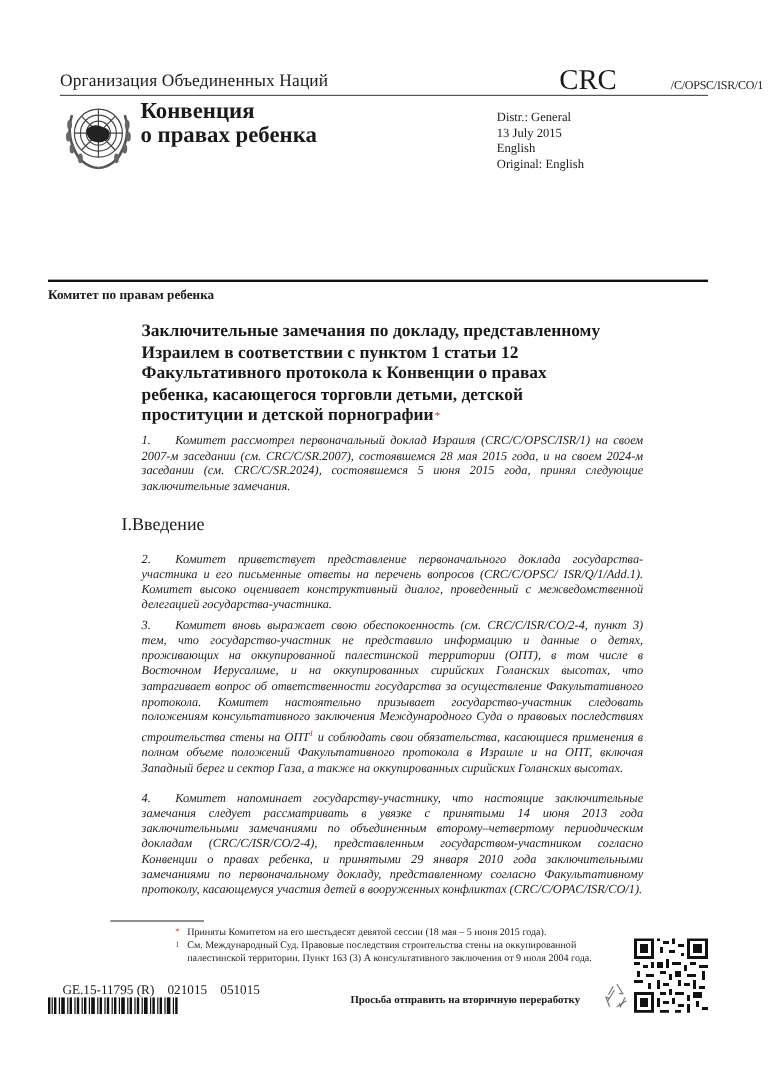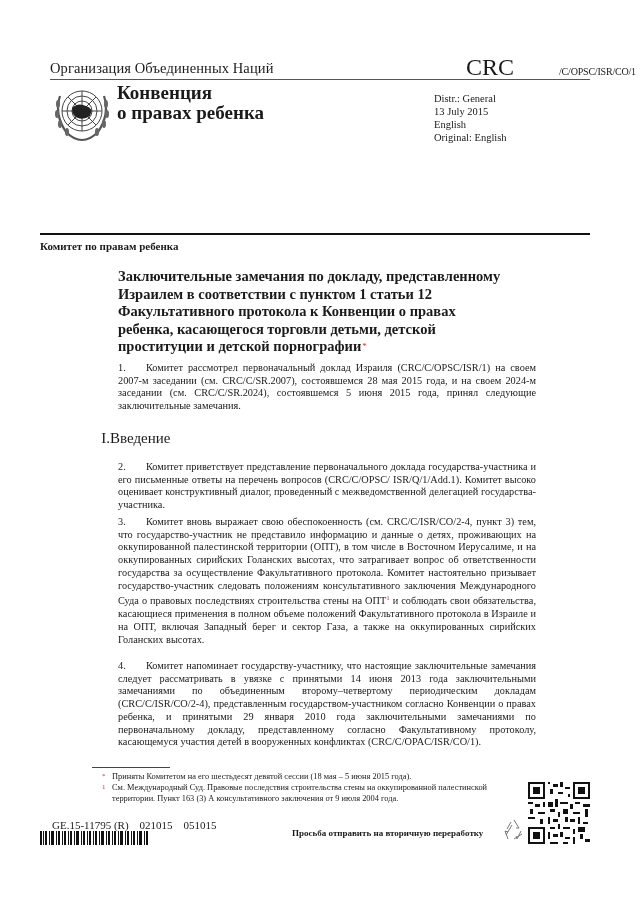--- a/index.html
+++ b/index.html
@@ -6,35 +6,35 @@
   body { width:640px; height:905px; position:relative; overflow:hidden;
          font-family:"Liberation Serif", "DejaVu Serif", serif; color:#1a1a1a; }
   .abs { position:absolute; }
   .org { left:50px; top:60px; font-size:14.5px; letter-spacing:0.1px; }
   .symbol { left:466px; top:54px; font-size:24px; line-height:26px; }
   .symbol .suffix { font-size:10px; letter-spacing:-0.2px;margin-left:45px; }
   .rule-top { left:50px; top:79px; width:540px; height:0; border-top:1.2px solid #555; }
   .emblem { left:52px; top:82px; width:60px; height:62px; }
   .conv-title { left:117px; top:83px; font-family:"Liberation Serif", serif; font-weight:bold;
                 font-size:19px; line-height:20px; }
-  .distr { left:434px; top:92px; font-size:10.5px; line-height:13px; }
+  .distr { left:414px; top:92px; font-size:10.5px; line-height:13px; }
   .distr div { white-space:nowrap; }
   .rule-thick { left:40px; top:233px; width:550px; height:0; border-top:2px solid #111; }
   .committee { left:40px; top:240px; font-weight:bold; font-size:11px; }
   .doc-title { left:118px; top:268px; width:420px; font-weight:bold; font-size:14.5px; line-height:17.6px; }
   .doc-title .star { color:#c33; font-weight:normal; font-size:9px; vertical-align:top; margin-left:1px; }
-  .para { left:118px; width:418px; font-size:10.3px; line-height:12.7px; text-align:justify; }
+  .para { left:118px; width:418px; font-size:10.3px; line-height:12.7px; text-align:justify;font-style:italic; }
   .para .num { display:inline-block; width:28px; }
   .para sup { font-size:7px; color:#c33; }
   .h1 { left:80px; top:430px; font-weight:normal; font-size:15px;text-align:right; }
   .h1 .roman { display:inline-block; width:30px; }
   .fn-rule { left:92px; top:767px; width:78px; border-top:1px solid #444; }
   .footnotes { left:110px; top:771px; width:420px; font-size:8.4px; line-height:11px; }
   .footnotes .mark { color:#c33; display:inline-block; width:10px; margin-left:-10px; font-size:7px; vertical-align:top; }
-  .footnotes .indent { padding-left:2px; }
+  .footnotes .indent { padding-left:2px;margin-left:44px; }
   .job { left:40px; top:819px; font-size:11px; word-spacing:0; white-space:pre;padding-left:12px; }
   .barcode { left:40px; top:831px; width:110px; height:14px; }
   .recycle-text { left:292px; top:828px; font-weight:bold; font-size:9px; }
   .recycle-icon { left:503px; top:817px; width:22px; height:26px; }
   .qr { left:528px; top:782px; width:62px; height:62px; }
 </style>
 </head>
 <body>
 
 <div class="abs org">Организация Объединенных Наций</div>

